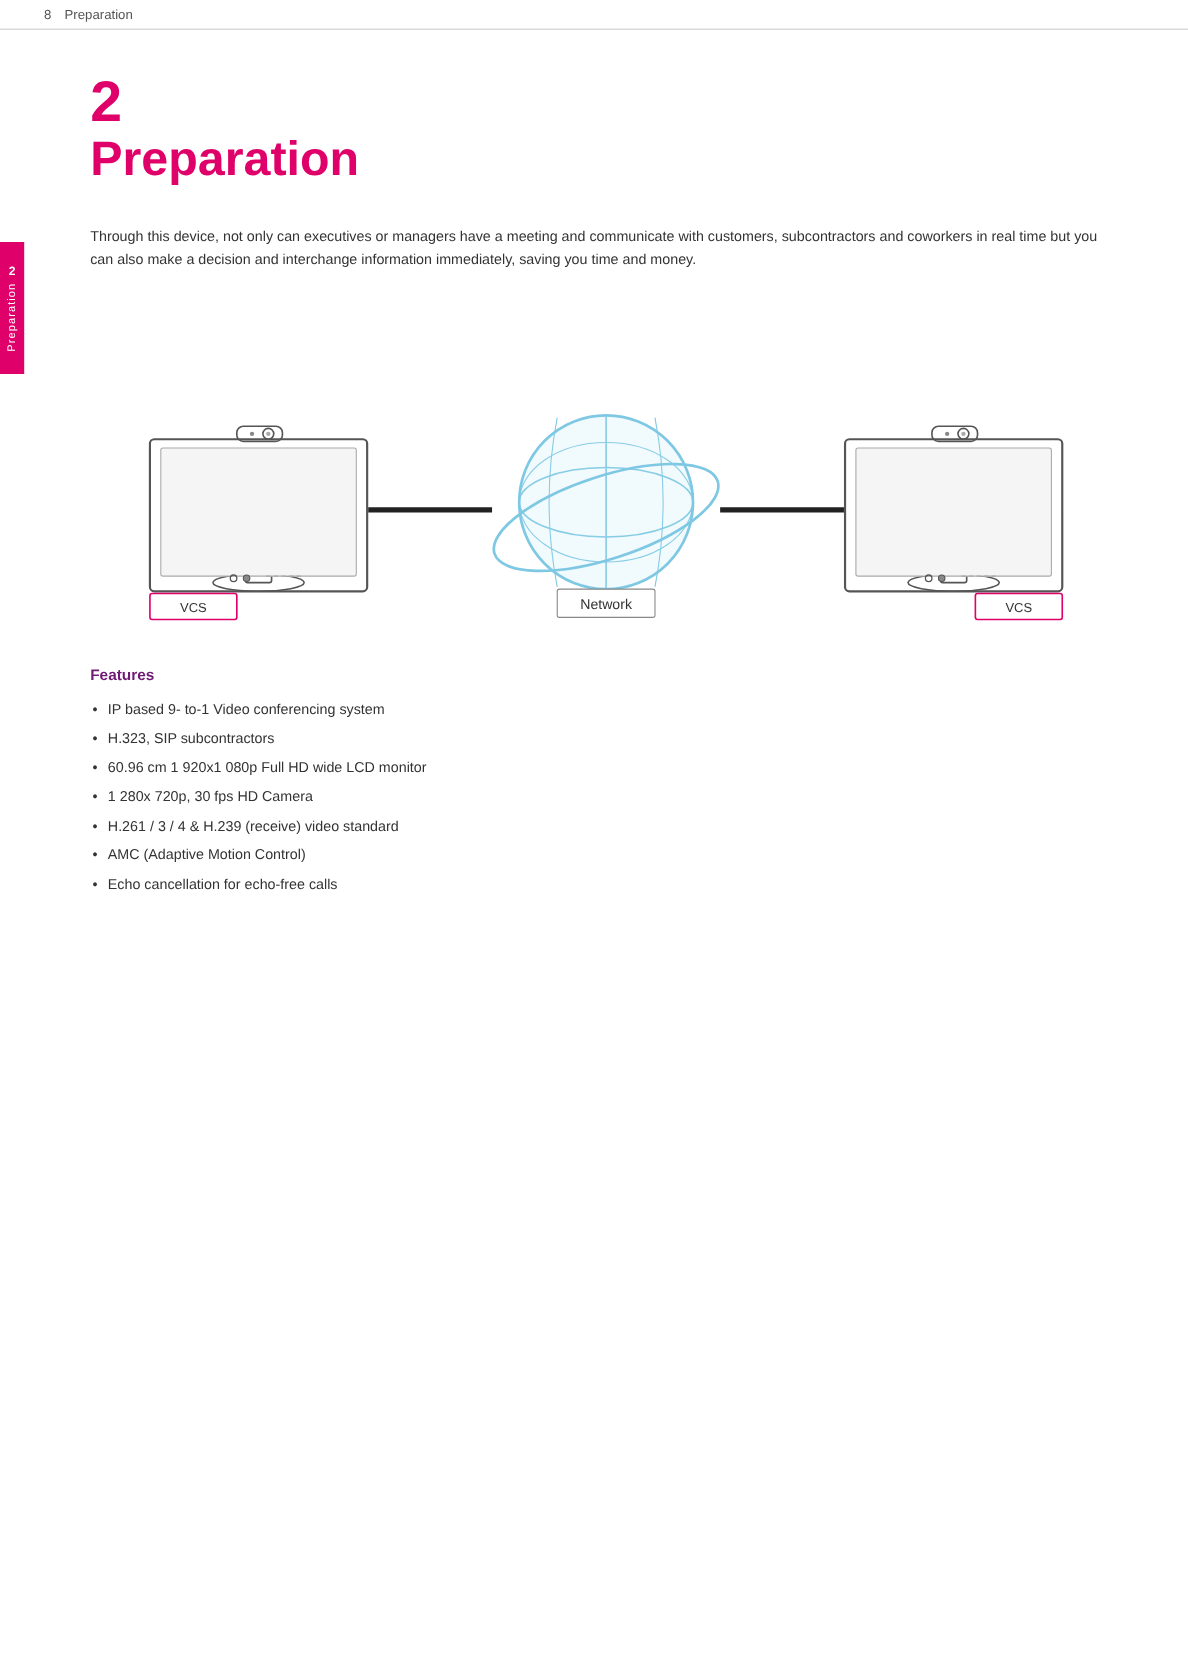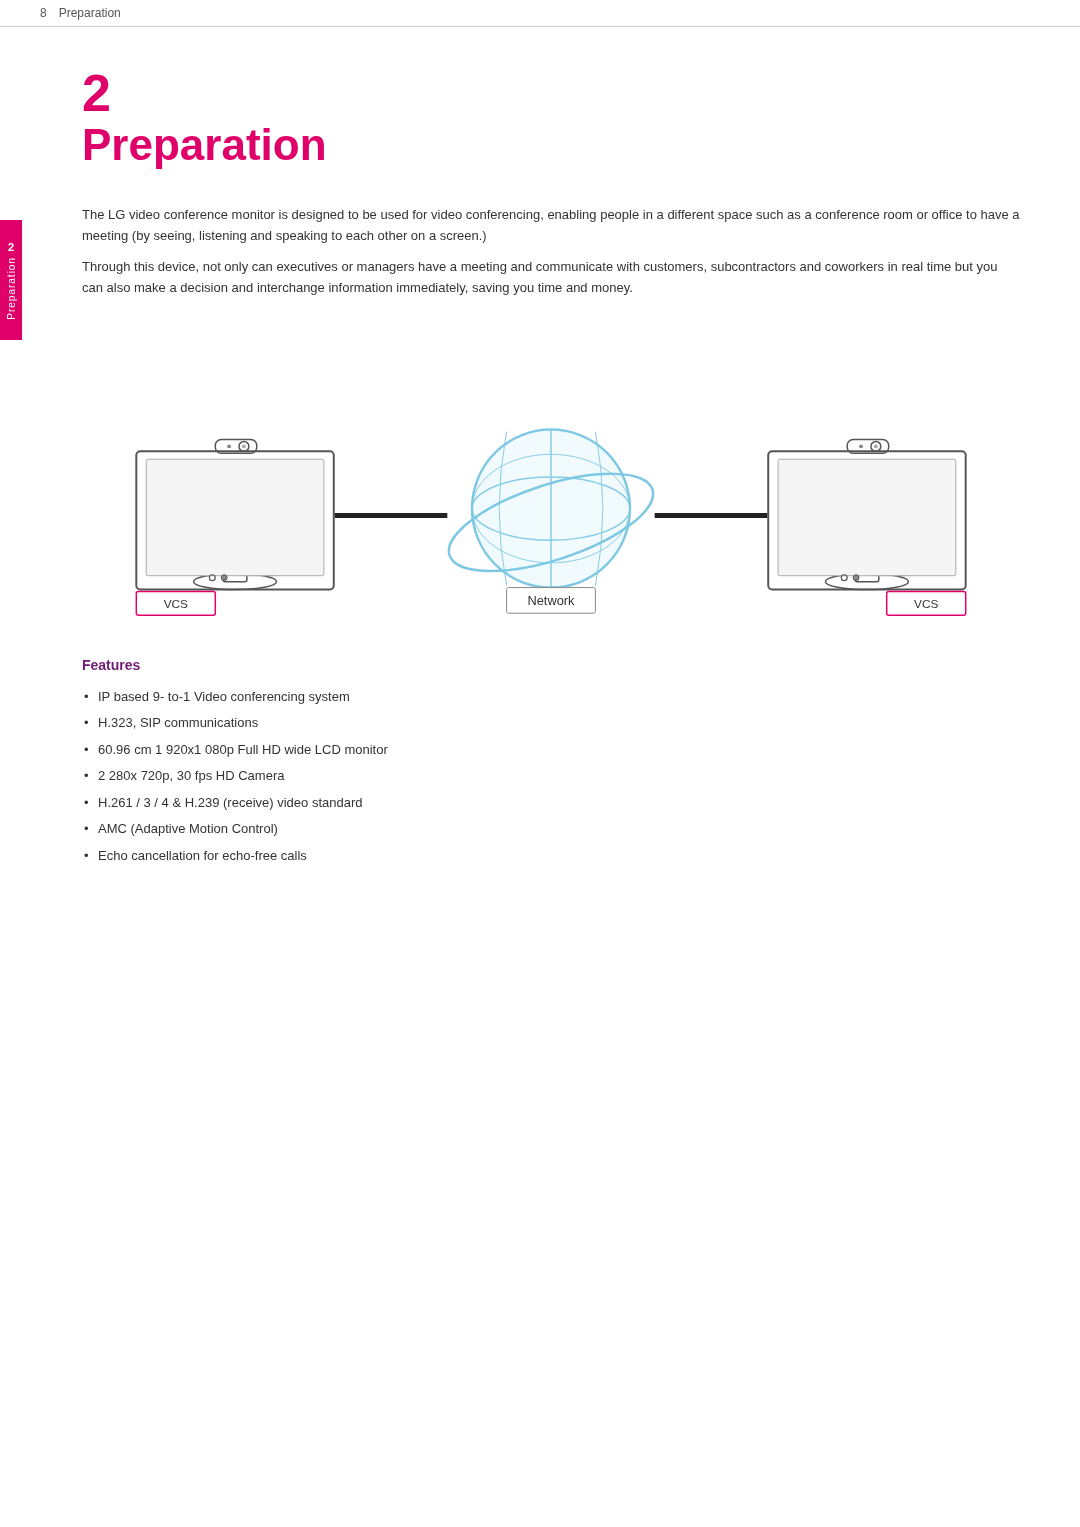--- a/index.html
+++ b/index.html
@@ -150,21 +150,20 @@
 <div class="side-tab">
   <span class="side-tab-number">2</span>
   <span class="side-tab-text">Preparation</span>
 </div>
 
 <div class="main-content">
 
   <div class="chapter-num">2</div>
   <div class="chapter-title">Preparation</div>
 
-  <p class="intro-para">The LG video conference monitor is designed to be used for video conferencing, enabling people in a different space such as a conference room or office to have a meeting (by seeing, listening and speaking to each other on a screen.)</p>
   <p class="intro-para">Through this device, not only can executives or managers have a meeting and communicate with customers, subcontractors and coworkers in real time but you can also make a decision and interchange information immediately, saving you time and money.</p>
 
   <div class="diagram-container">
     <div class="diagram-svg-wrapper">
       <svg width="950" height="290" viewBox="0 0 950 290" xmlns="http://www.w3.org/2000/svg">
 
         <ellipse cx="155" cy="252" rx="42" ry="8" fill="none" stroke="#555" stroke-width="1.5"></ellipse>
         <rect x="143" y="228" width="24" height="24" rx="2" fill="none" stroke="#555" stroke-width="1.5"></rect>
 
         <rect x="55" y="120" width="200" height="140" rx="4" fill="none" stroke="#555" stroke-width="2"></rect>
@@ -224,21 +223,21 @@
 
         <rect x="430" y="258" width="90" height="26" rx="2" fill="white" stroke="#888" stroke-width="1"></rect>
         <text x="475" y="276" text-anchor="middle" font-size="13" fill="#333" font-family="Arial">Network</text>
       </svg>
     </div>
   </div>
 
   <div class="features-heading">Features</div>
   <ul class="features-list">
   <li>IP based 9- to-1 Video conferencing system</li>
-      <li>H.323, SIP communications</li>
+      <li>H.323, SIP subcontractors</li>
       <li>60.96 cm 1 920x1 080p Full HD wide LCD monitor</li>
-      <li>2 280x 720p, 30 fps HD Camera</li>
+      <li>1 280x 720p, 30 fps HD Camera</li>
       <li>H.261 / 3 / 4 &amp; H.239 (receive) video standard</li>
       <li>AMC (Adaptive Motion Control)</li>
       <li>Echo cancellation for echo-free calls</li>
     </ul>
 
 </div>
 
 </body></html>

